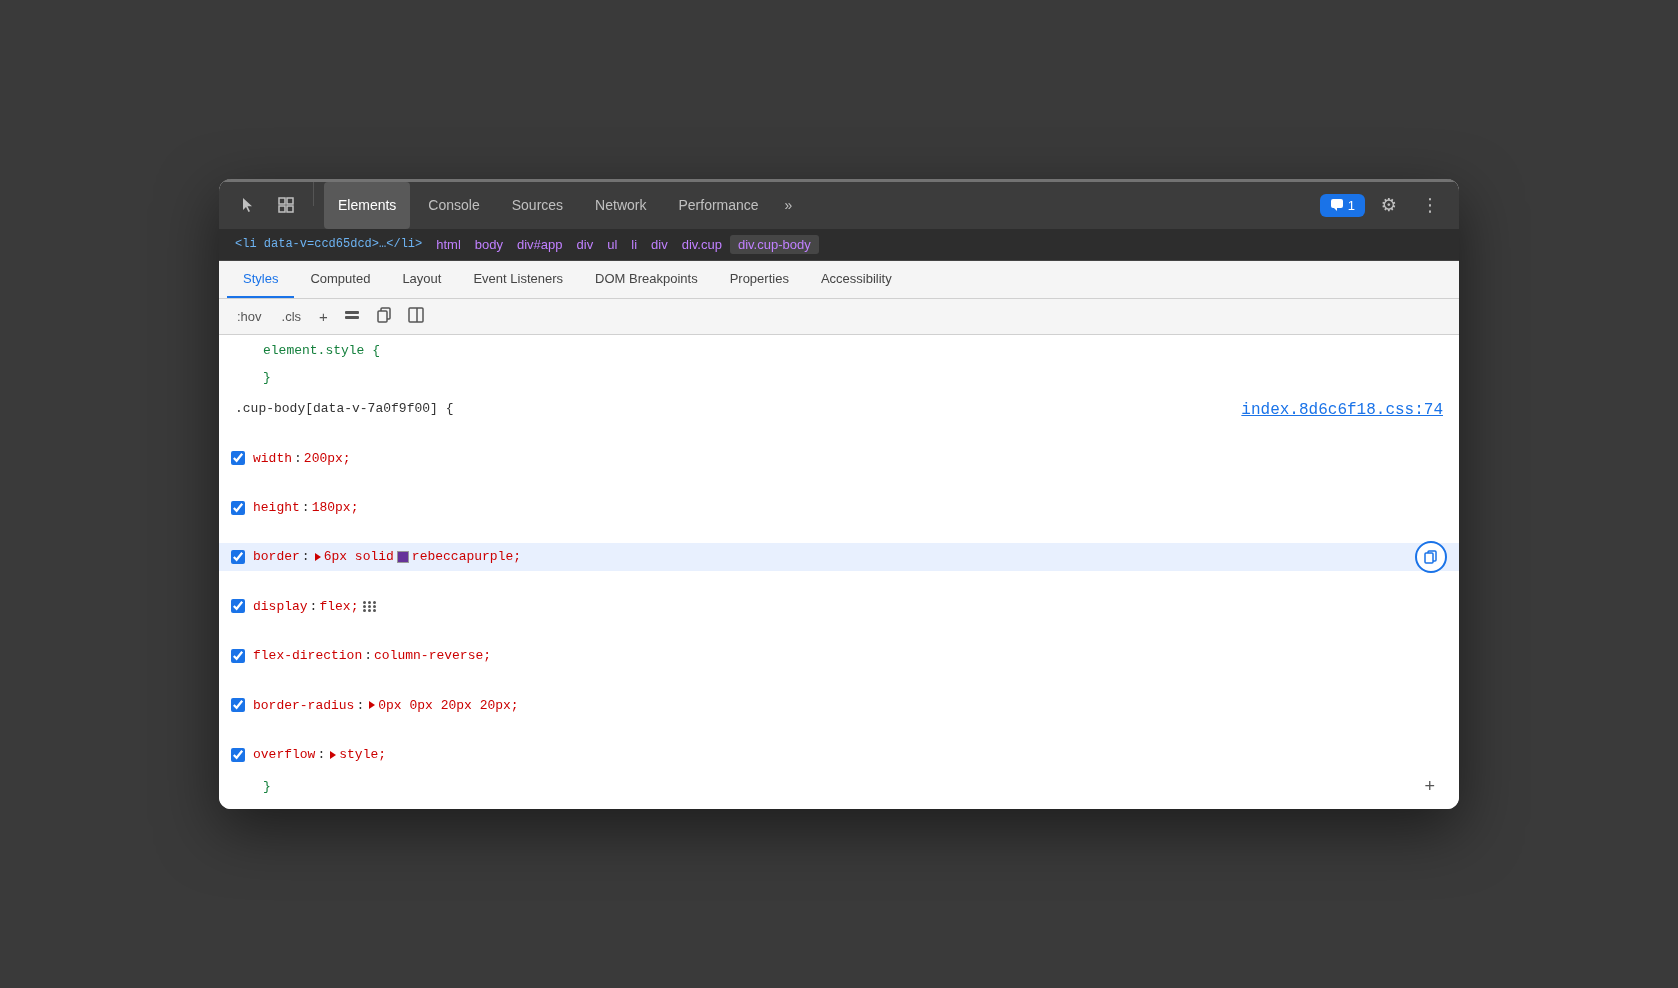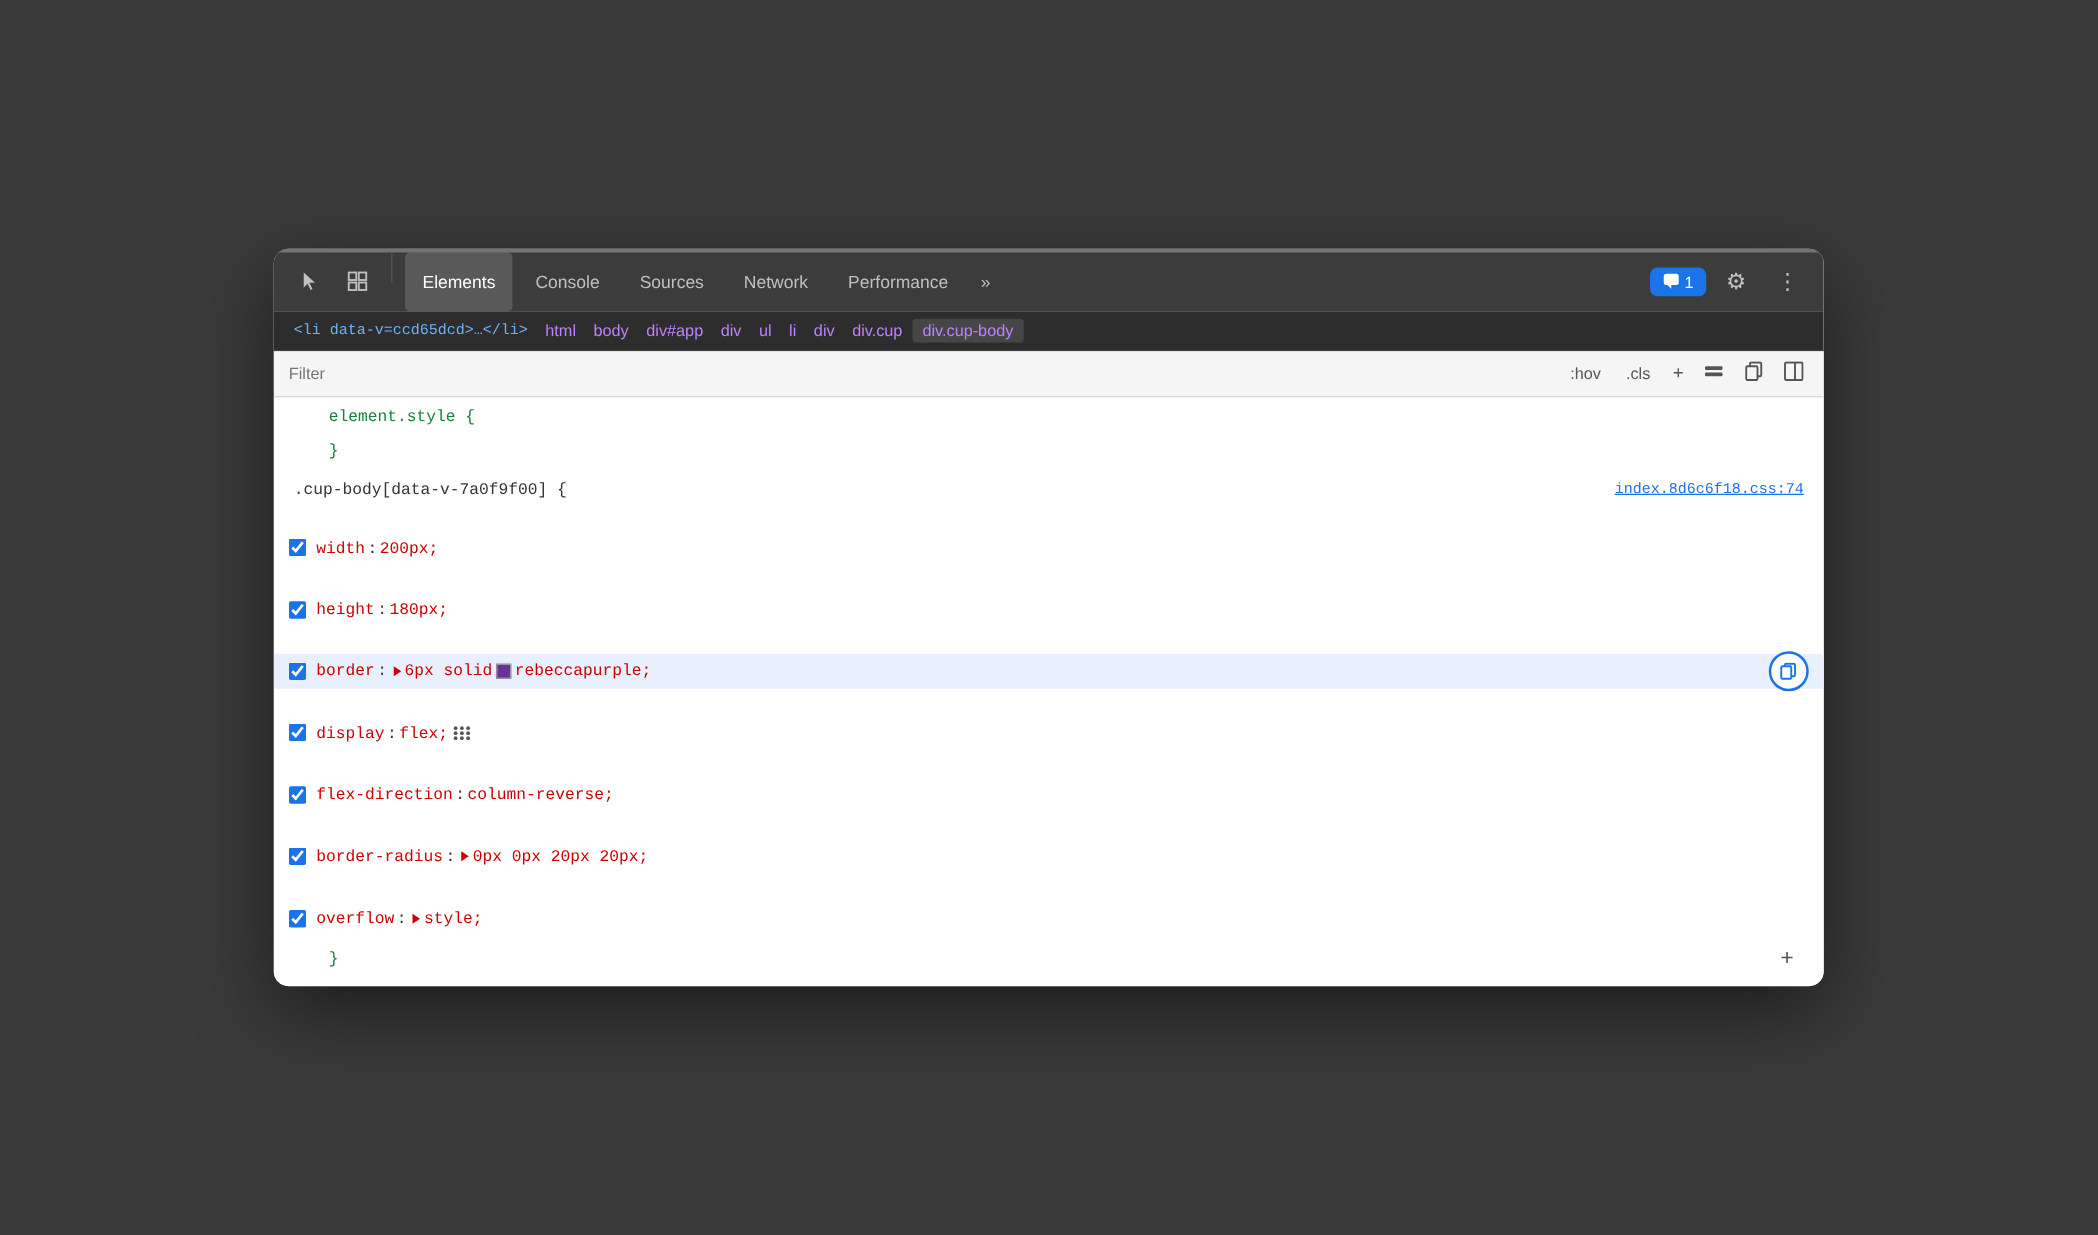--- a/index.html
+++ b/index.html
@@ -274,21 +274,21 @@
       padding: 12px 16px 4px;
       display: flex;
       justify-content: space-between;
       align-items: flex-start;
     }
 
     .css-selector-text { color: #333; }
     .css-file-link {
       color: #1a73e8;
       text-decoration: underline;
-      font-size: 12px;
+      font-size: 16px;
       cursor: pointer;
     }
 
     .css-prop-row {
       display: flex;
       align-items: center;
       padding: 2px 16px 2px 12px;
       line-height: 1.8;
       position: relative;
       margin-top: 22px;
@@ -448,23 +448,31 @@
     <span class="breadcrumb-sep"> </span>
     <span class="breadcrumb-item purple">li</span>
     <span class="breadcrumb-sep"> </span>
     <span class="breadcrumb-item purple">div</span>
     <span class="breadcrumb-sep"> </span>
     <span class="breadcrumb-item purple">div.cup</span>
     <span class="breadcrumb-sep"> </span>
     <span class="breadcrumb-current">div.cup-body</span>
   </div>
 
+  <div class="subtabs">
+    <button class="subtab active">Styles</button>
+    <button class="subtab">Computed</button>
+    <button class="subtab">Layout</button>
+    <button class="subtab">Event Listeners</button>
+    <button class="subtab">DOM Breakpoints</button>
+    <button class="subtab">Properties</button>
+    <button class="subtab">Accessibility</button>
+  </div>
 
   <div class="filter-bar">
-    <input class="filter-input" type="text" placeholder="Filter" style="">
     <div class="filter-actions">
       <button class="filter-btn">:hov</button>
       <button class="filter-btn">.cls</button>
       <button class="filter-icon-btn">+</button>
       <button class="filter-icon-btn">
         <svg width="16" height="16" viewBox="0 0 16 16" fill="#555">
           <rect x="1" y="4" width="14" height="3" rx="1"></rect>
           <rect x="1" y="9" width="14" height="3" rx="1"></rect>
         </svg>
       </button>

